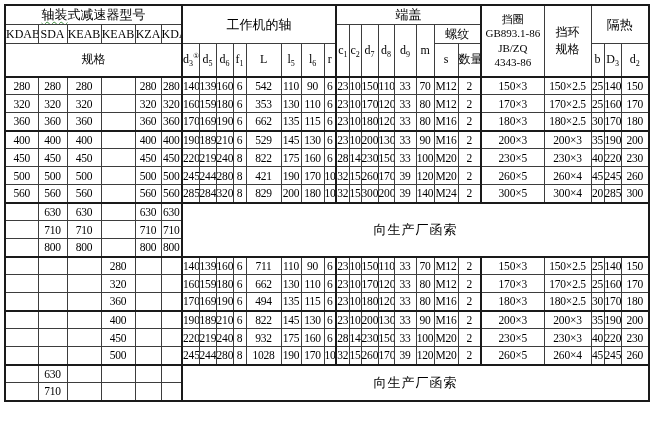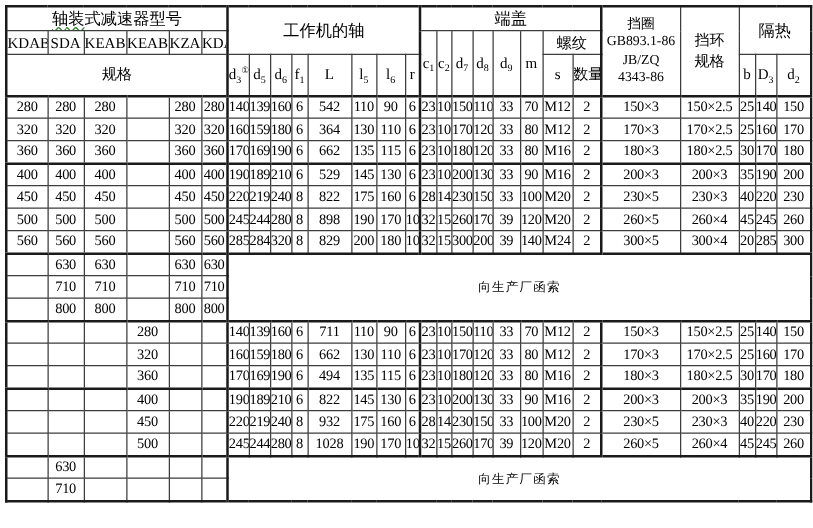--- a/index.html
+++ b/index.html
@@ -14,21 +14,21 @@
   tr.h3{height:33px}
   tr.h2 th{font-size:12px}
   tr.h3 th{font-size:12px}
   th.spec{font-size:13px}
   th.sm{font-size:10.5px}
   th.ring{font-size:11px;line-height:1.3}
   th.rspec{font-size:12px;line-height:1.4}
   tbody td{height:18px;font-size:11.5px;letter-spacing:-0.2px}
   td.tl,th.tl{border-left:2px solid #1a1a1a}
   tr.gt td,tr.gt th{border-top:2px solid #1a1a1a}
-  td.consult{font-size:10px;letter-spacing:1px}
+  td.consult{font-size:13px;letter-spacing:1px}
   sub{font-size:8px;line-height:0;vertical-align:-3px}
   sup{font-size:7px;line-height:0;vertical-align:5px}
   .wavy{text-decoration:underline;text-decoration-style:wavy;text-underline-offset:2px;text-decoration-thickness:1px}
 </style>
 </head>
 <body>
 
 <div class="wrap">
   <table>
       <colgroup>
@@ -135,21 +135,21 @@
           <td>320</td>
           <td>320</td>
           <td>320</td>
           <td></td>
           <td>320</td>
           <td>320</td>
           <td class="tl">160</td>
           <td>159</td>
           <td>180</td>
           <td>6</td>
-          <td>364</td>
+          <td>353</td>
           <td>130</td>
           <td>110</td>
           <td>6</td>
           <td class="tl">23</td>
           <td>10</td>
           <td>170</td>
           <td>120</td>
           <td>33</td>
           <td>80</td>
           <td>M12</td>
@@ -251,21 +251,21 @@
           <td>500</td>
           <td>500</td>
           <td>500</td>
           <td></td>
           <td>500</td>
           <td>500</td>
           <td class="tl">245</td>
           <td>244</td>
           <td>280</td>
           <td>8</td>
-          <td>898</td>
+          <td>421</td>
           <td>190</td>
           <td>170</td>
           <td>10</td>
           <td class="tl">32</td>
           <td>15</td>
           <td>260</td>
           <td>170</td>
           <td>39</td>
           <td>120</td>
           <td>M20</td>

